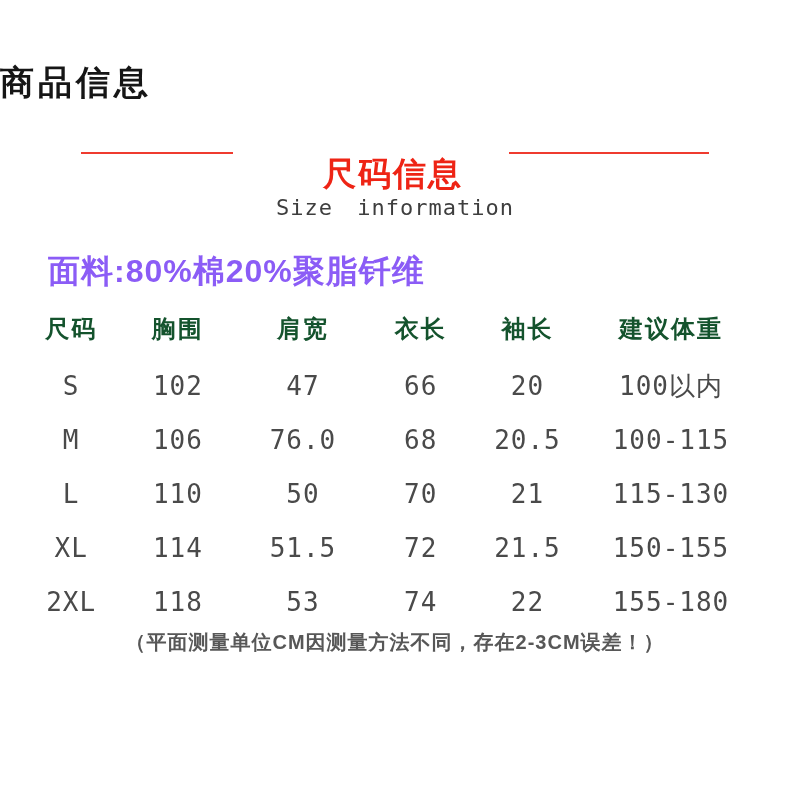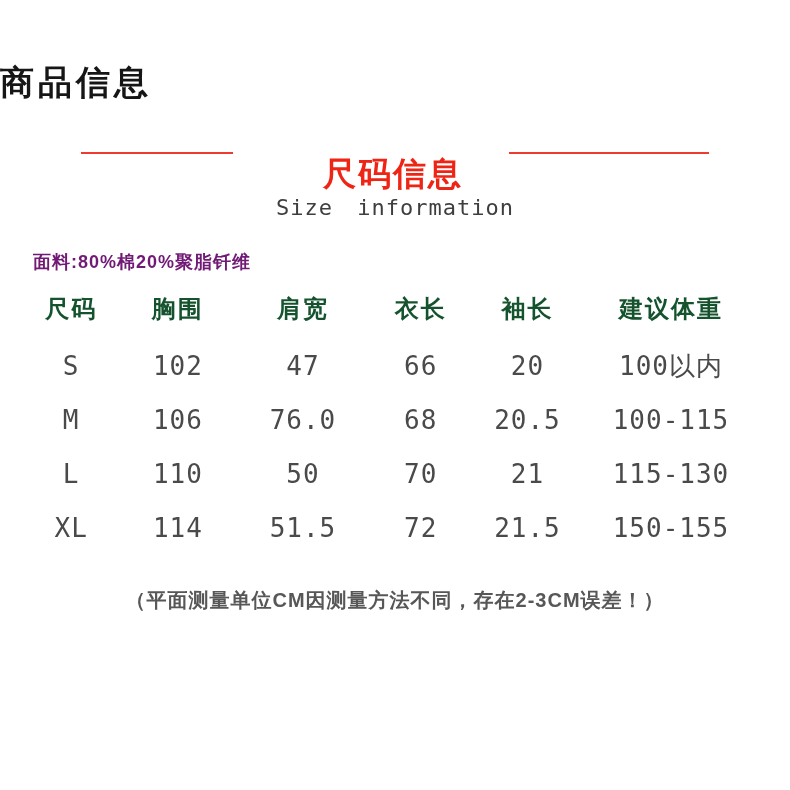--- a/index.html
+++ b/index.html
@@ -40,24 +40,24 @@
   .heading-en {
     margin-top: 3px;
     text-align: center;
     font-size: 22px;
     color: #3e3e3e;
     font-family: "DejaVu Sans Mono", "Liberation Mono", monospace;
     word-spacing: 10px;
     letter-spacing: 1px;
   }
   .fabric-line {
-    margin: 30px 0 0 33px;
-    font-size: 18px;
+    margin: 30px 0 0 48px;
+    font-size: 32px;
     font-weight: 700;
-    color: #701a75;
+    color: #8b5cf6;
     letter-spacing: 1px;
   }
   table.size-table {
     width: 736px;
     margin: 18px auto 0 auto;
     border-collapse: collapse;
     table-layout: fixed;
     text-align: center;
   }
   .size-table th {
@@ -75,21 +75,20 @@
     letter-spacing: 1px;
     vertical-align: middle;
   }
   .col-size   { width: 12%; }
   .col-chest  { width: 17%; }
   .col-shoulder { width: 17%; }
   .col-length { width: 15%; }
   .col-sleeve { width: 14%; }
   .col-weight { width: 25%; }
   .measure-note {
-    margin-top: 32px;
     text-align: center;
     font-size: 20px;
     font-weight: 600;
     color: #575757;
     letter-spacing: 1px;
   }
 </style>
 </head>
 <body>
 
@@ -152,18 +151,26 @@
         <td>115-130</td>
       </tr>
       <tr>
         <td>XL</td>
         <td>114</td>
         <td>51.5</td>
         <td>72</td>
         <td>21.5</td>
         <td>150-155</td>
       </tr>
+      <tr>
+        <td>2XL</td>
+        <td>118</td>
+        <td>53</td>
+        <td>74</td>
+        <td>22</td>
+        <td>155-180</td>
+      </tr>
     </tbody>
   </table>
 
   <div class="measure-note">（平面测量单位CM因测量方法不同，存在2-3CM误差！）</div>
 
 </div>
 
 </body></html>

